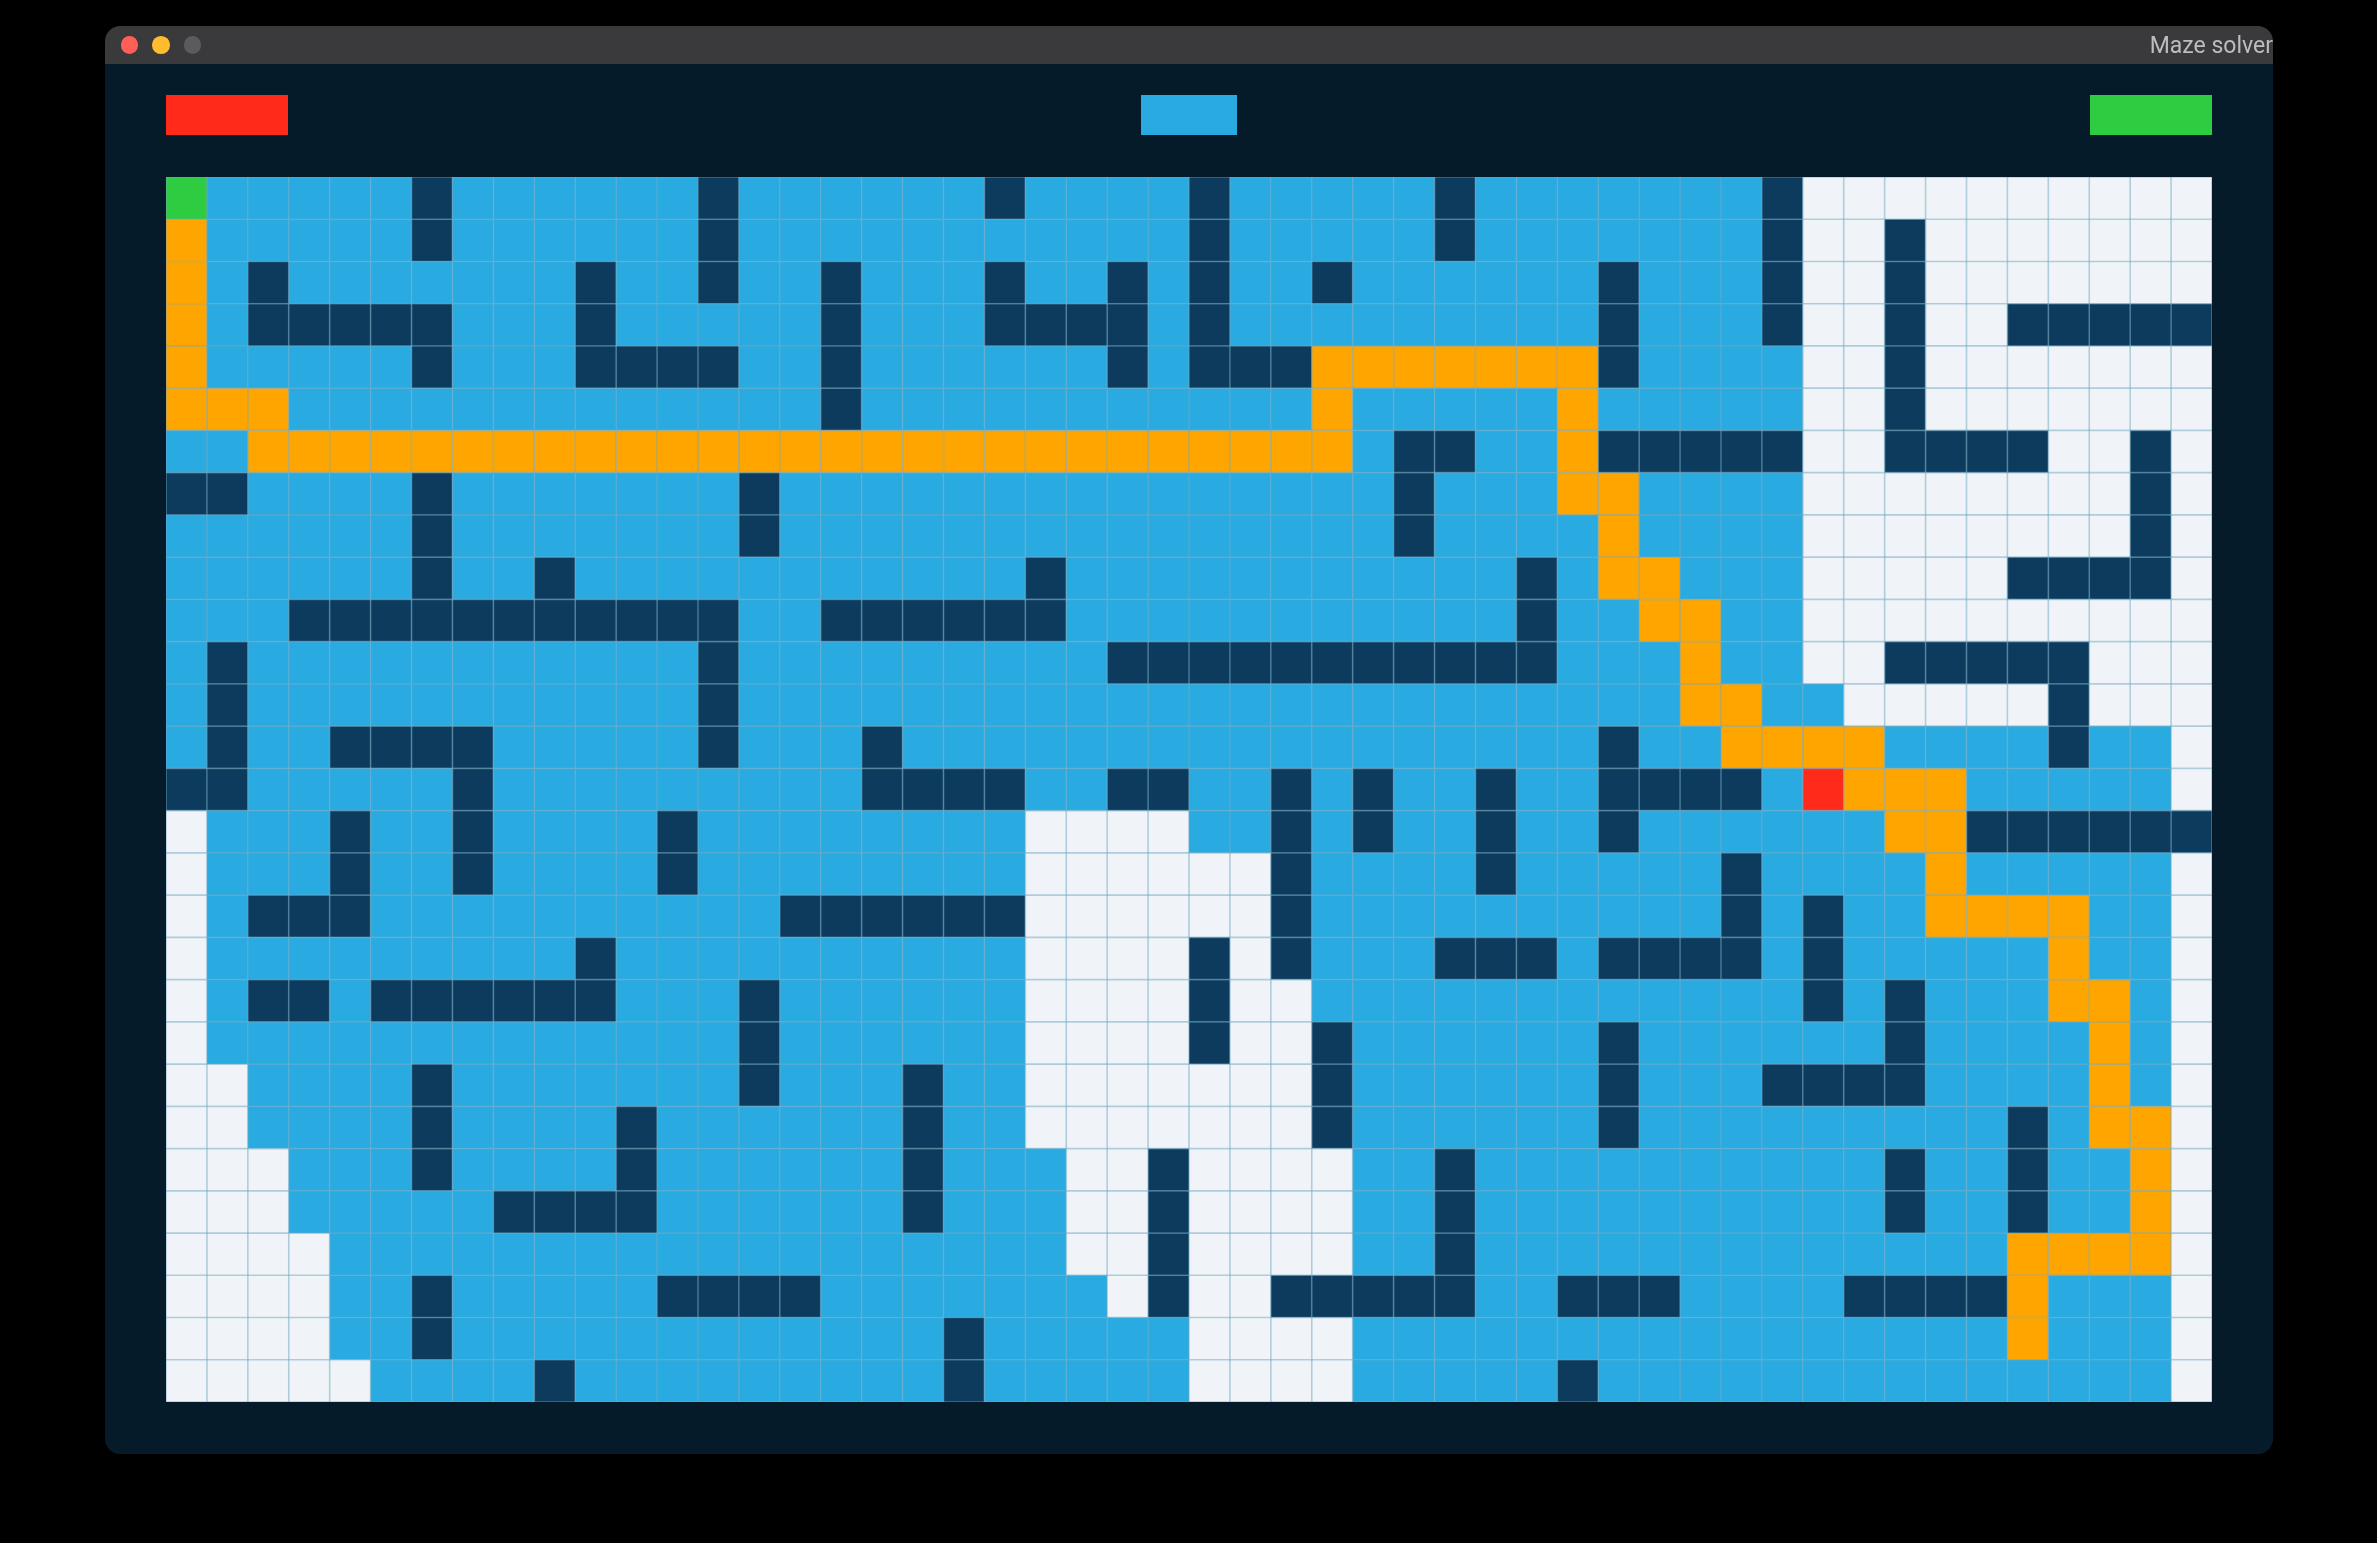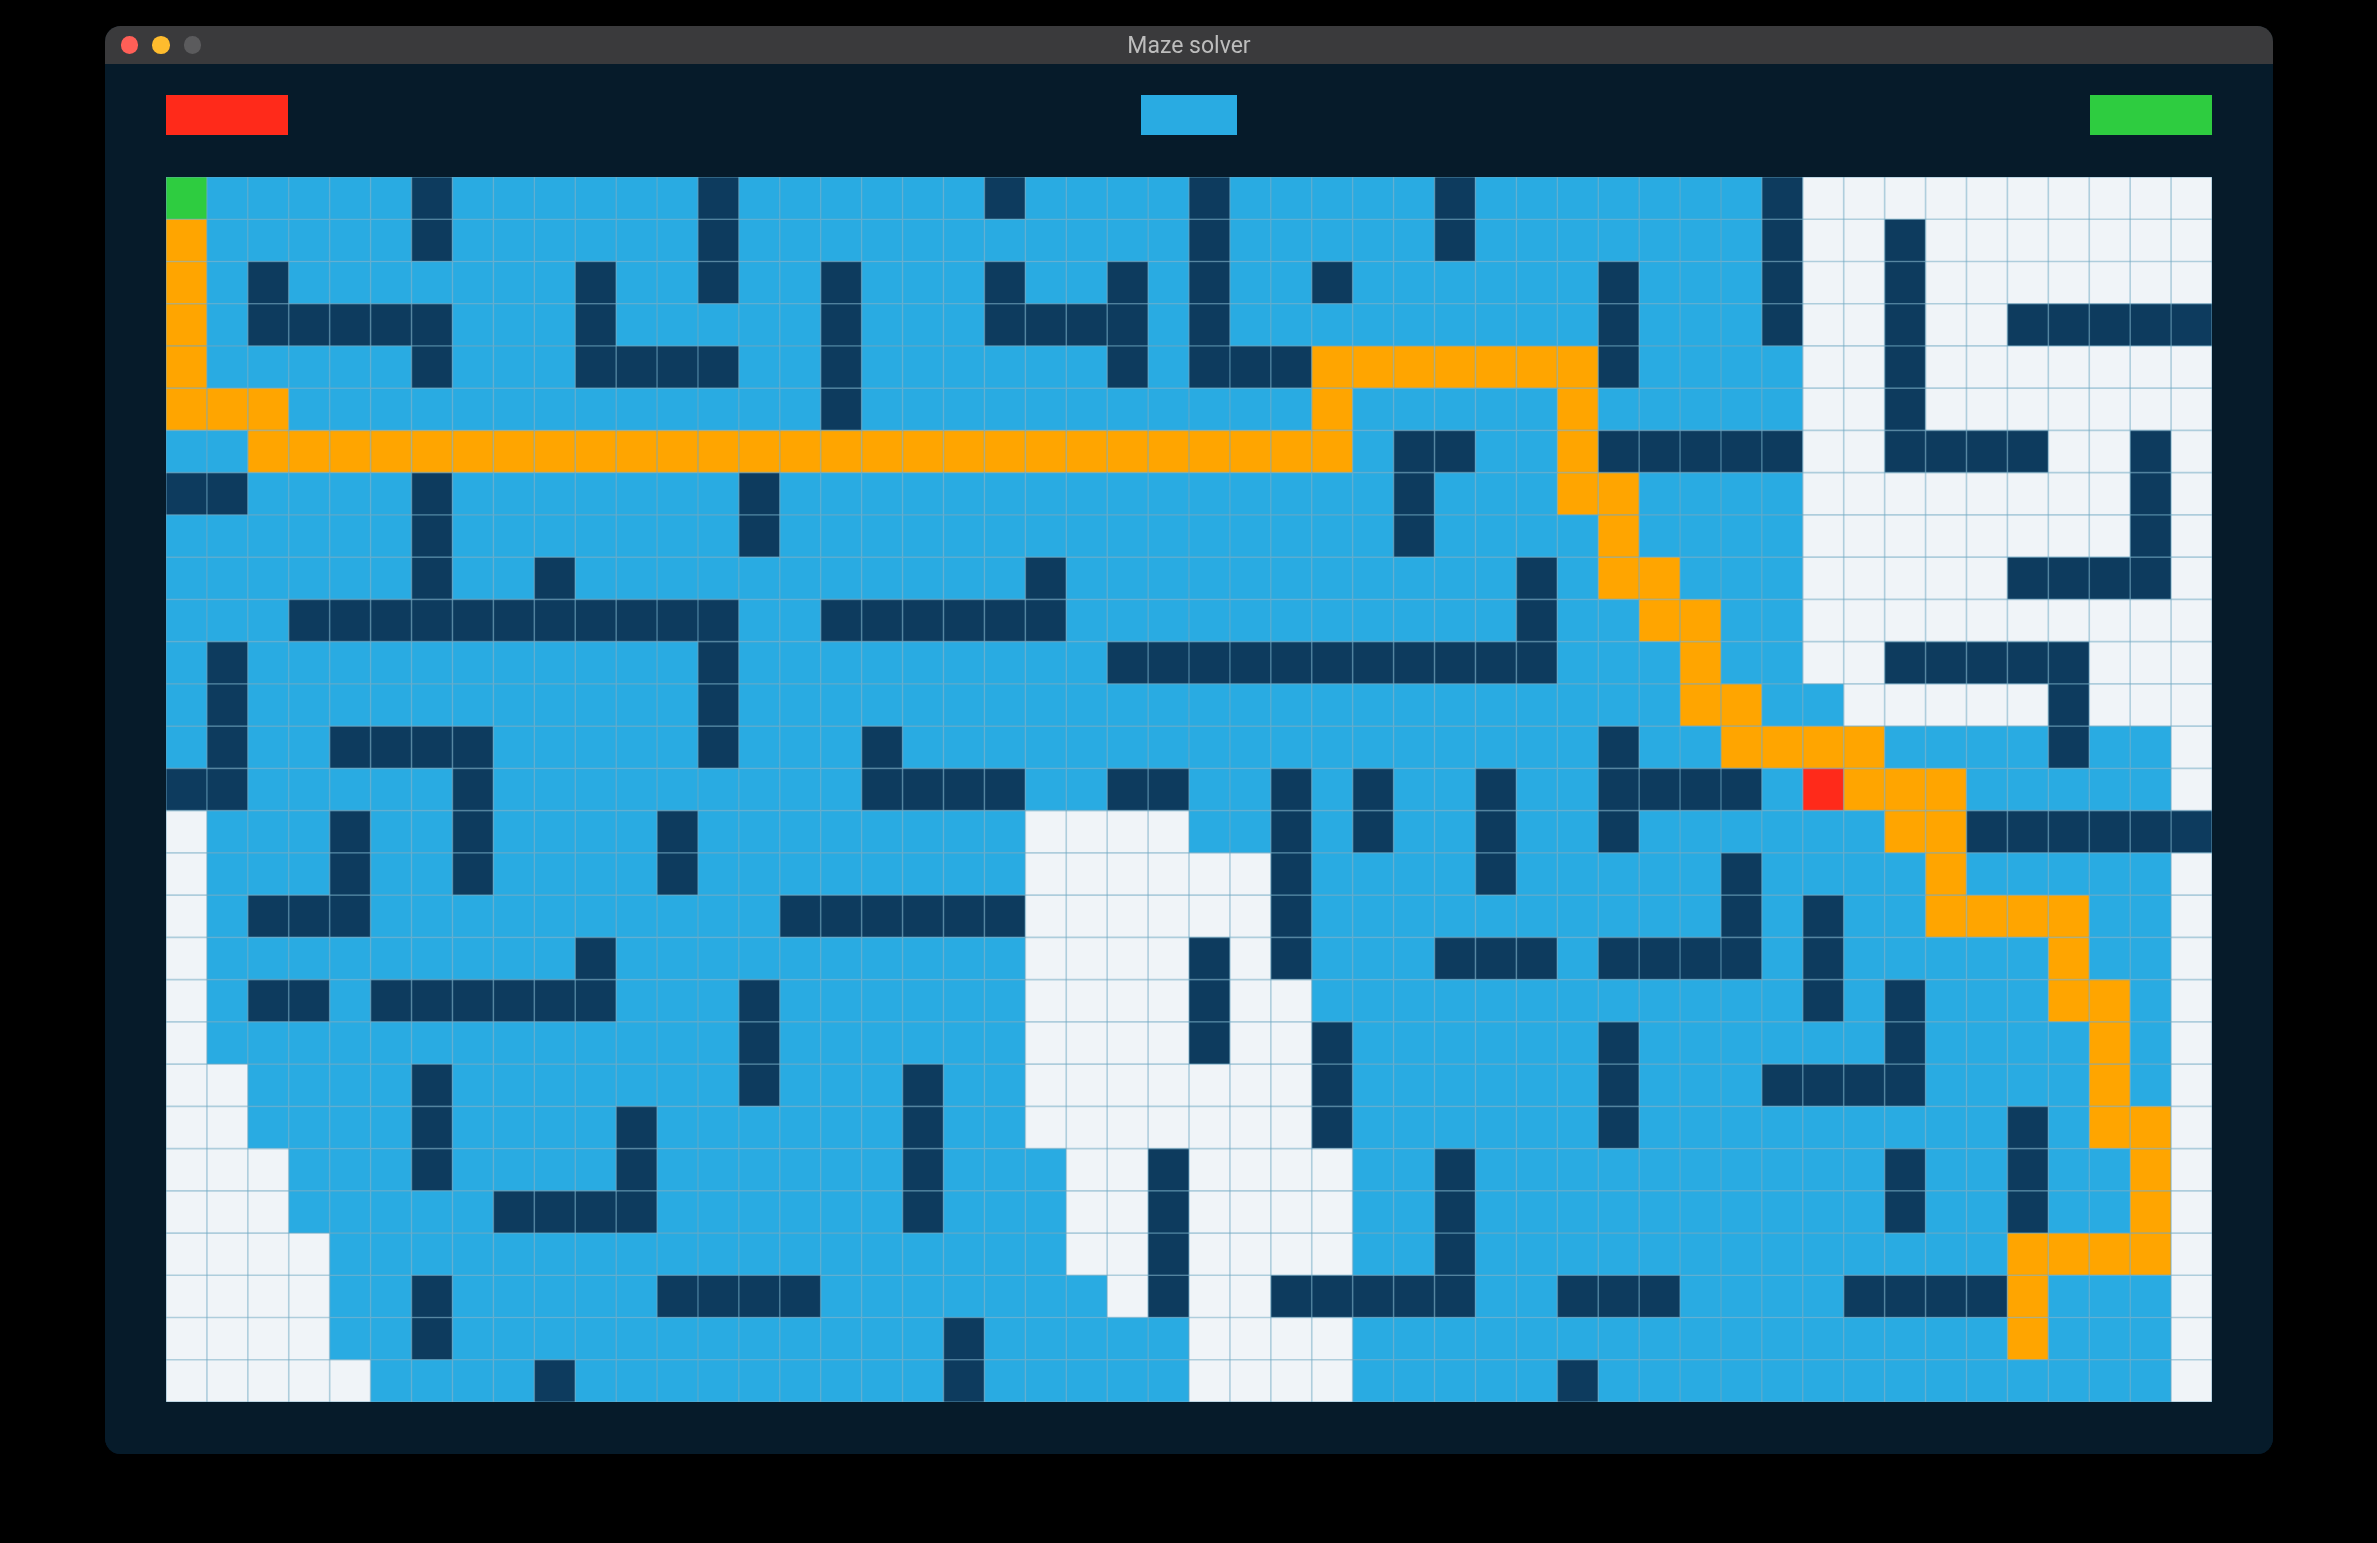--- a/index.html
+++ b/index.html
@@ -46,21 +46,21 @@
     height: 17.5px;
     border-radius: 50%;
     display: inline-block;
   }
   .tl-close { background: #ff5f57; }
   .tl-min   { background: #febc2e; }
   .tl-max   { background: #5b5b5d; }
   .title {
     position: absolute;
     left: 0; right: 0;
-    text-align: center;
+    text-align: right;
     color: #bdbdbd;
     font-size: 23px;
     font-weight: 400;
     pointer-events: none;
   }
   .app-body {
     position: absolute;
     top: 38px;
     left: 0; right: 0; bottom: 0;
     background: #061b2a;

